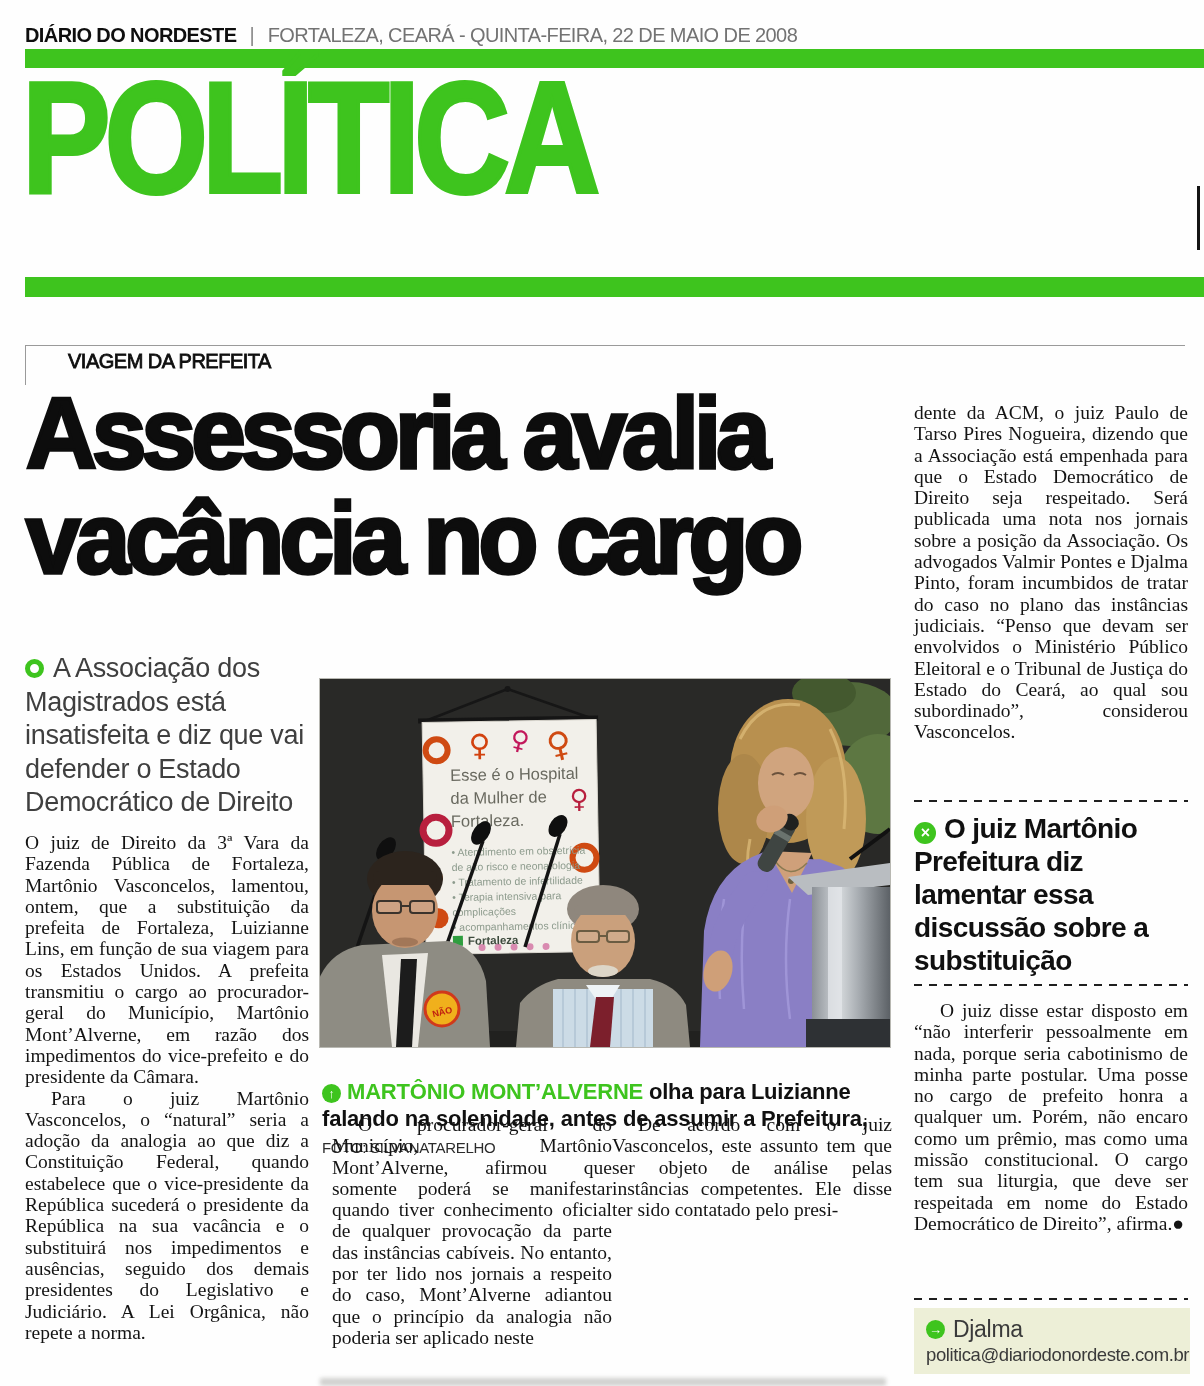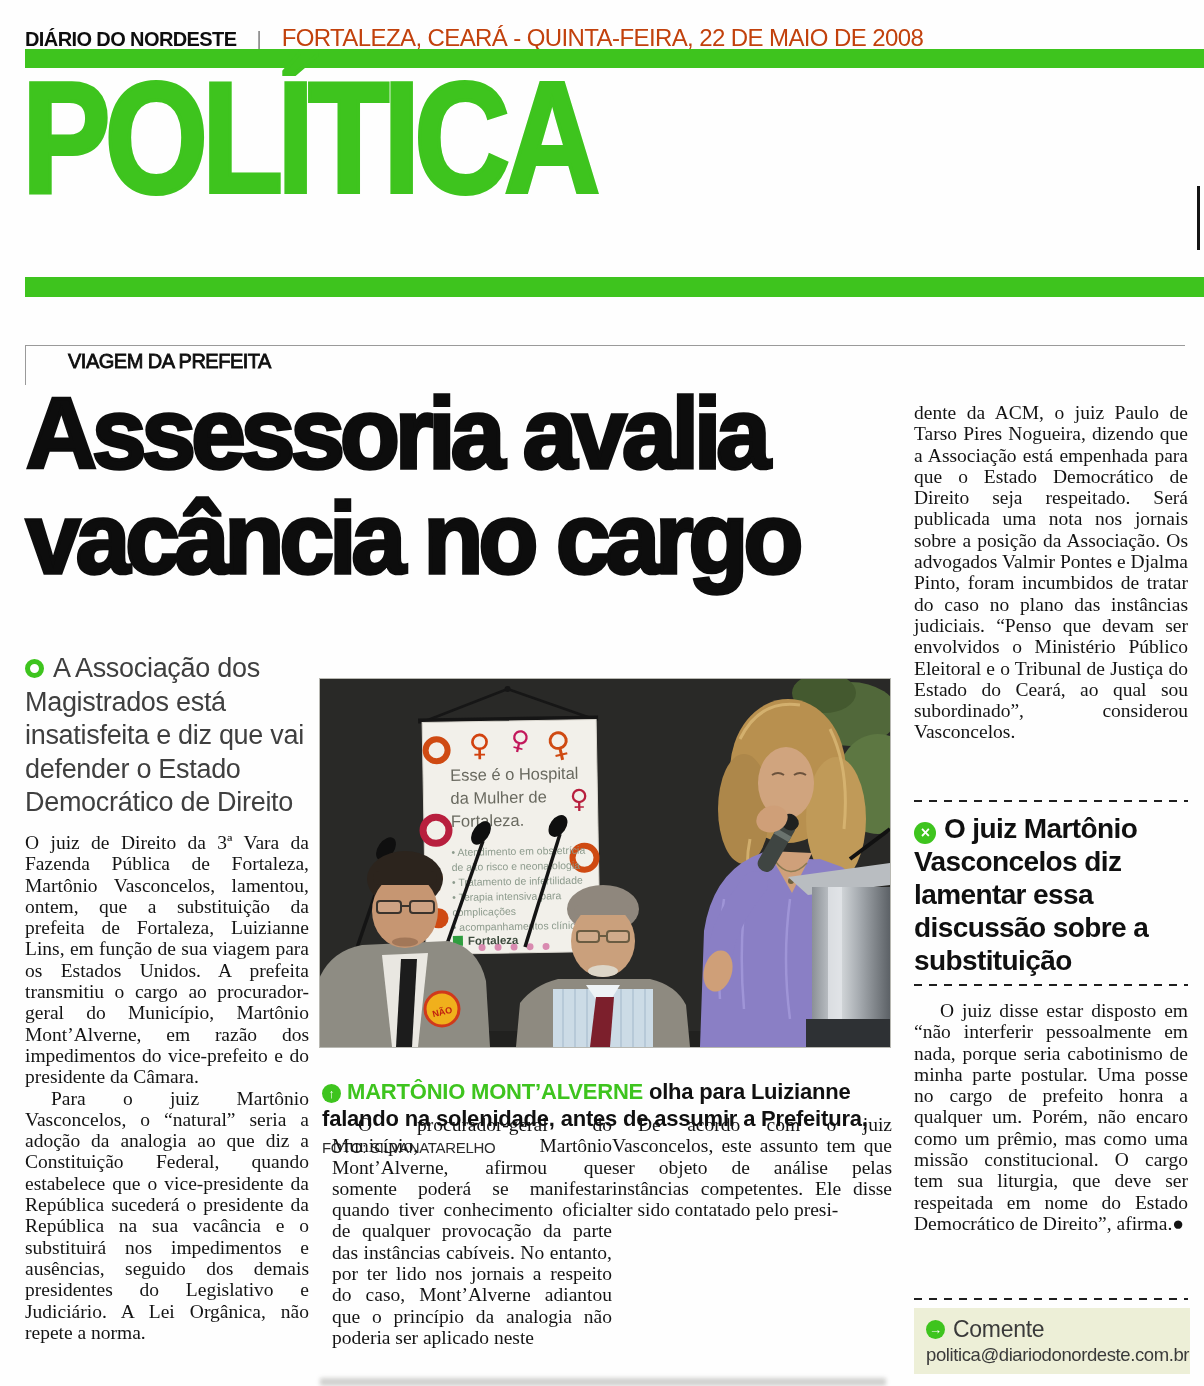--- a/index.html
+++ b/index.html
@@ -2,24 +2,24 @@
 <html lang="pt-BR"><head>
 <meta charset="utf-8">
 <style>
   * { margin:0; padding:0; box-sizing:border-box; }
   html,body { background:#ffffff; }
   .page {
     position:relative; width:1204px; height:1386px; overflow:hidden;
     background:#fefefe; font-family:"Liberation Sans", sans-serif;
   }
   
-  .masthead { position:absolute; left:25px; top:24px; display:flex; gap:20px; align-items:baseline; }
+  .masthead { position:absolute; left:25px; top:24px; display:flex; gap:13px; align-items:baseline; }
   .masthead .brand { font-size:20px; font-weight:bold; color:#0e0e0e; letter-spacing:-0.6px; }
   .masthead .sep { font-size:20px; color:#888; font-weight:normal; }
-  .masthead .dateline { font-size:24px; color:#c2410c; letter-spacing:-0.6px; }
+  .masthead .dateline { font-size:20px; color:#737373; letter-spacing:-0.6px; }
   .greenbar { position:absolute; left:25px; width:1179px; background:#3ec41e; }
   .bar-top { top:49px; height:19px; }
   .bar-mid { top:277px; height:20px; }
   .section-title {
     position:absolute; left:22px; top:58px; color:#3ec41e;
     font-size:158px; font-weight:bold; letter-spacing:-7px; line-height:1.0;
     transform:scaleX(0.84); transform-origin:left top;
     -webkit-text-stroke:4px #3ec41e;
   }
   .edge-line { position:absolute; left:1197px; top:186px; width:3px; height:64px; background:#141414; }
@@ -263,33 +263,33 @@
   <div class="col-mid2 body-serif">
     <p class="indent">De acordo com o juiz Vasconcelos, este assunto tem que ser objeto de análise pelas instâncias competentes. Ele disse ter sido contatado pelo presi-</p>
   </div>
 
   <div class="col-right body-serif">
     <p>dente da ACM, o juiz Paulo de Tarso Pires Nogueira, dizendo que a Associação está empenhada para que o Estado Democrático de Direito seja respeitado. Será publicada uma nota nos jornais sobre a posição da Associação. Os advogados Valmir Pontes e Djalma Pinto, foram incumbidos de tratar do caso no plano das instâncias judiciais. “Penso que devam ser envolvidos o Ministério Público Eleitoral e o Tribunal de Justiça do Estado do Ceará, ao qual sou subordinado”, considerou Vasconcelos.</p>
   </div>
 
   <div class="dash dash1"></div>
   <div class="pullquote">
-    <span class="pq-icon">×</span><span>O juiz Martônio Vasconcelos diz lamentar essa discussão sobre a substituição</span>
+    <span class="pq-icon">×</span><span>O juiz Martônio Prefeitura diz lamentar essa discussão sobre a substituição</span>
   </div>
   <div class="dash dash2"></div>
 
   <div class="col-right2 body-serif">
     <p class="indent">O juiz disse estar disposto em “não interferir pessoalmente em nada, porque seria cabotinismo de minha parte postular. Uma posse no cargo de prefeito honra a qualquer um. Porém, não encaro como um prêmio, mas como uma missão constitucional. O cargo tem sua liturgia, que deve ser respeitada em nome do Estado Democrático de Direito”, afirma.●</p>
   </div>
 
   <div class="dash dash3"></div>
 
   <div class="comment-box">
     <div class="comment-row">
       <span class="comment-icon">→</span>
-      <span class="comment-label">Comente</span>
+      <span class="comment-label">Djalma</span>
     </div>
     <div class="comment-email">politica@diariodonordeste.com.br</div>
   </div>
 
   <div class="bottom-smudge"></div>
 
 </div>
 
 </body></html>

